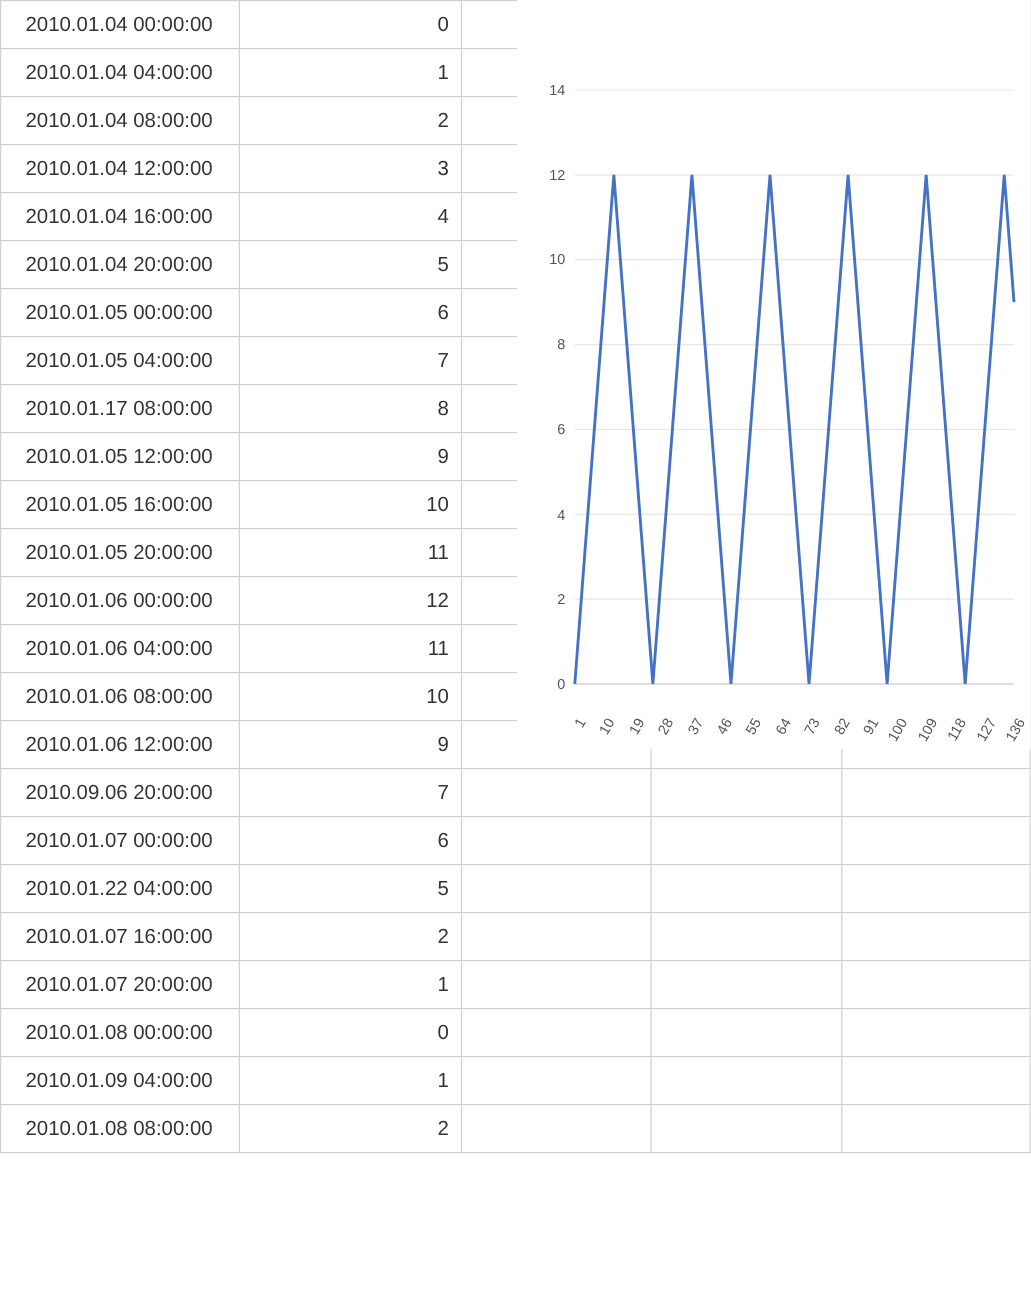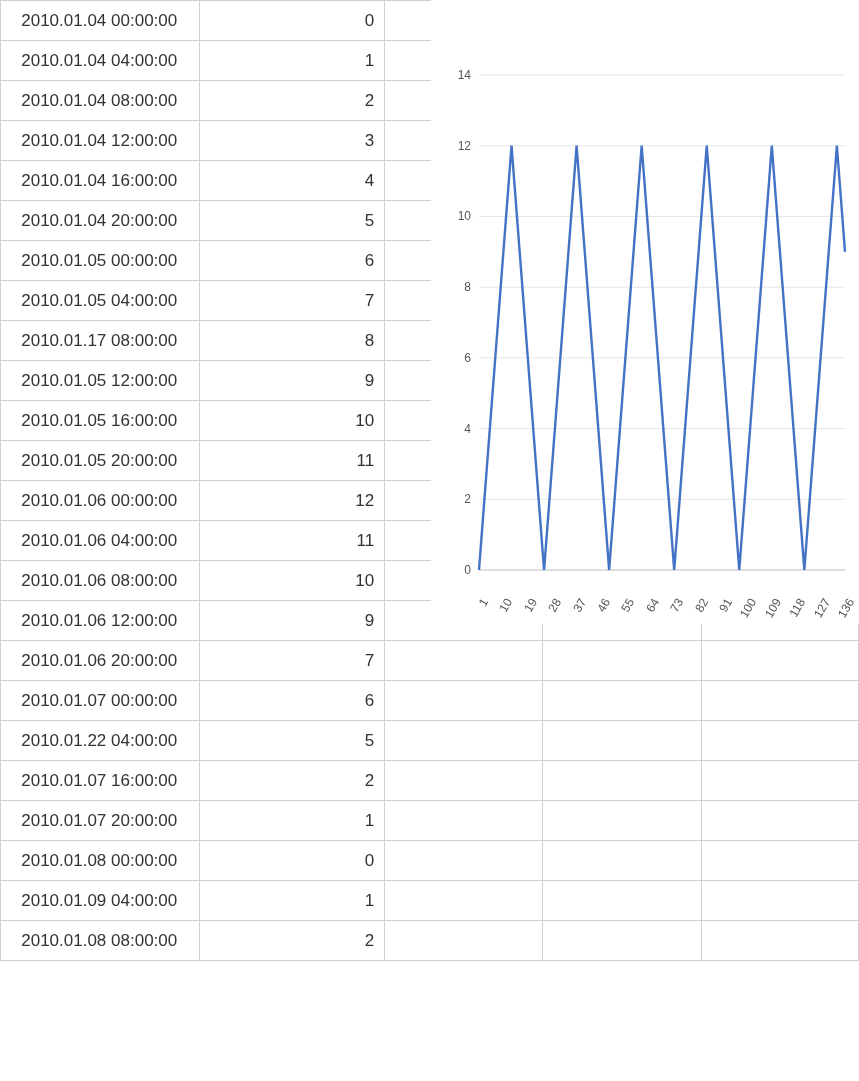--- a/index.html
+++ b/index.html
@@ -209,21 +209,21 @@
           <td class="colE"></td>
         </tr>
         <tr>
           <td class="colA">2010.01.06 12:00:00</td>
           <td class="colB">9</td>
           <td class="colC"></td>
           <td class="colD"></td>
           <td class="colE"></td>
         </tr>
         <tr>
-          <td class="colA">2010.01.06 20:00:00</td>
+          <td class="colA">2010.09.06 20:00:00</td>
           <td class="colB">7</td>
           <td class="colC"></td>
           <td class="colD"></td>
           <td class="colE"></td>
         </tr>
         <tr>
           <td class="colA">2010.01.07 00:00:00</td>
           <td class="colB">6</td>
           <td class="colC"></td>
           <td class="colD"></td>

